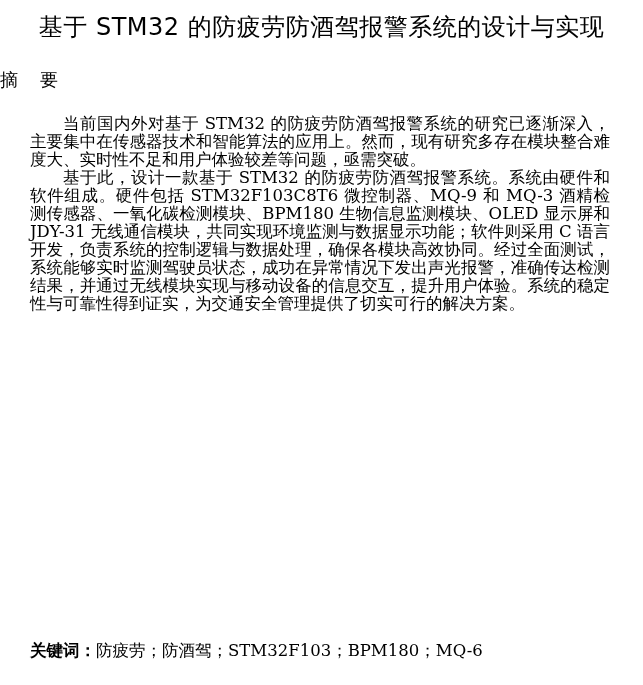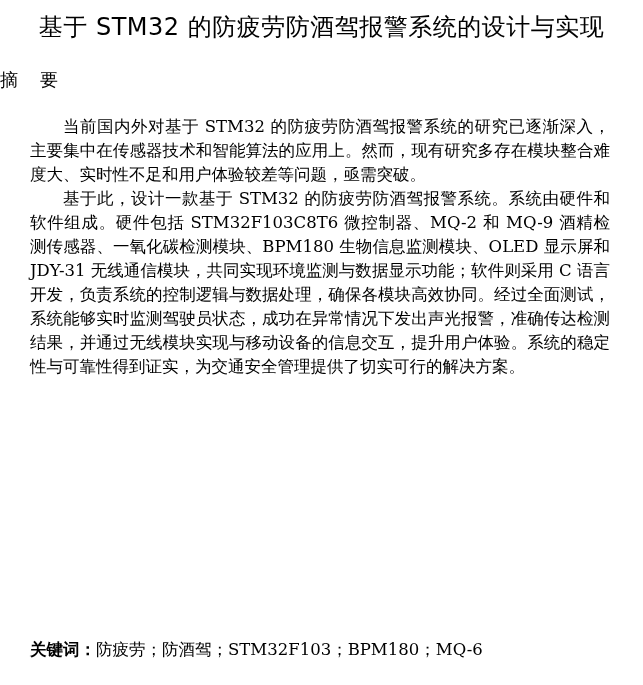--- a/index.html
+++ b/index.html
@@ -49,54 +49,54 @@
     .abstract-heading span.gap {
       display: inline-block;
       width: 22px;
     }
     .body-text {
       position: absolute;
       left: 30px;
       top: 115px;
       width: 580px;
       font-size: 16.5px;
-      line-height: 24px;
+      line-height: 18px;
       text-align: justify;
       text-justify: inter-character;
     }
     .body-text p {
       margin: 0;
       text-indent: 2em;
       text-align: justify;
     }
     .keywords {
       position: absolute;
       left: 30px;
       top: 638px;
       width: 580px;
       font-size: 16.5px;
       line-height: 24px;
       white-space: nowrap;
     }
     .keywords .kw-label {
       font-weight: bold;
-      font-family: Liberation Serif, serif;
+      font-family: Liberation Sans, sans-serif;
     }
   </style>
 </head>
 <body>
 
 <div class="page">
   <div class="title">基于 STM32 的防疲劳防酒驾报警系统的设计与实现</div>
 
   <div class="abstract-heading">
     <span>摘</span><span class="gap"></span><span>要</span>
   </div>
 
   <div class="body-text">
     <p>当前国内外对基于 STM32 的防疲劳防酒驾报警系统的研究已逐渐深入，主要集中在传感器技术和智能算法的应用上。然而，现有研究多存在模块整合难度大、实时性不足和用户体验较差等问题，亟需突破。</p>
-    <p>基于此，设计一款基于 STM32 的防疲劳防酒驾报警系统。系统由硬件和软件组成。硬件包括 STM32F103C8T6 微控制器、MQ-2 和 MQ-9 酒精检测传感器、一氧化碳检测模块、BPM180 生物信息监测模块、OLED 显示屏和 JDY-31 无线通信模块，共同实现环境监测与数据显示功能；软件则采用 C 语言开发，负责系统的控制逻辑与数据处理，确保各模块高效协同。经过全面测试，系统能够实时监测驾驶员状态，成功在异常情况下发出声光报警，准确传达检测结果，并通过无线模块实现与移动设备的信息交互，提升用户体验。系统的稳定性与可靠性得到证实，为交通安全管理提供了切实可行的解决方案。</p>
+    <p>基于此，设计一款基于 STM32 的防疲劳防酒驾报警系统。系统由硬件和软件组成。硬件包括 STM32F103C8T6 微控制器、MQ-9 和 MQ-3 酒精检测传感器、一氧化碳检测模块、BPM180 生物信息监测模块、OLED 显示屏和 JDY-31 无线通信模块，共同实现环境监测与数据显示功能；软件则采用 C 语言开发，负责系统的控制逻辑与数据处理，确保各模块高效协同。经过全面测试，系统能够实时监测驾驶员状态，成功在异常情况下发出声光报警，准确传达检测结果，并通过无线模块实现与移动设备的信息交互，提升用户体验。系统的稳定性与可靠性得到证实，为交通安全管理提供了切实可行的解决方案。</p>
   </div>
 
   <div class="keywords">
     <span class="kw-label">关键词：</span><span>防疲劳；防酒驾；STM32F103；BPM180；MQ-6</span>
   </div>
 </div>
 
 </body></html>

